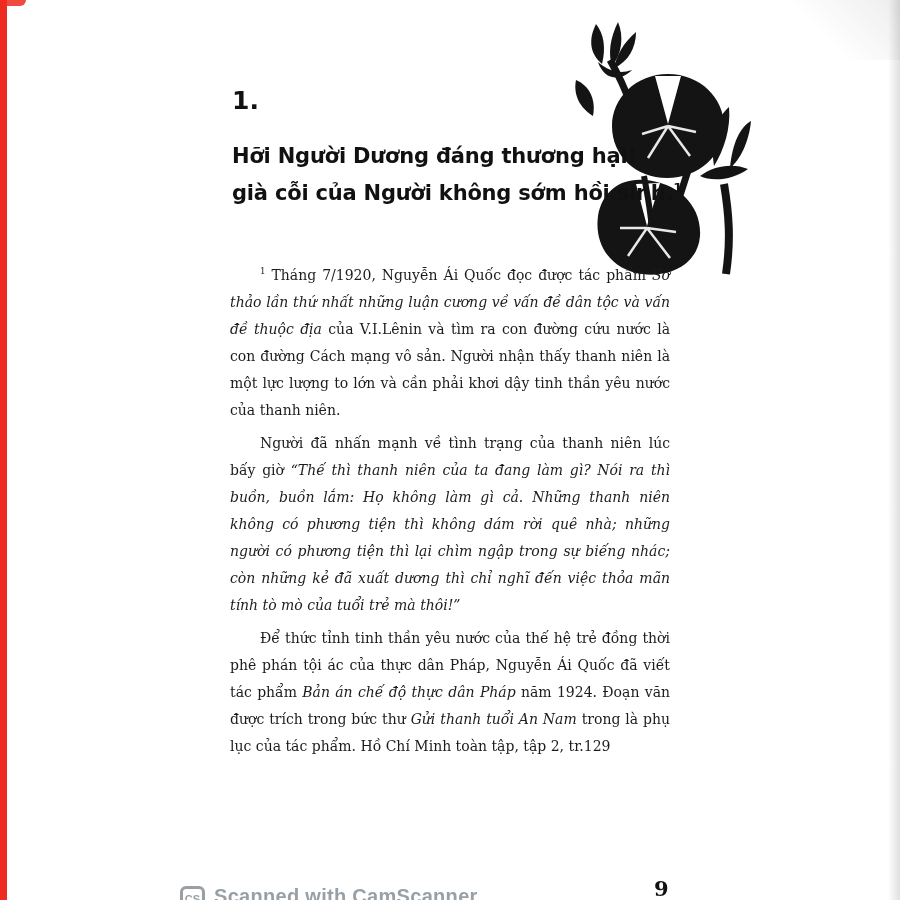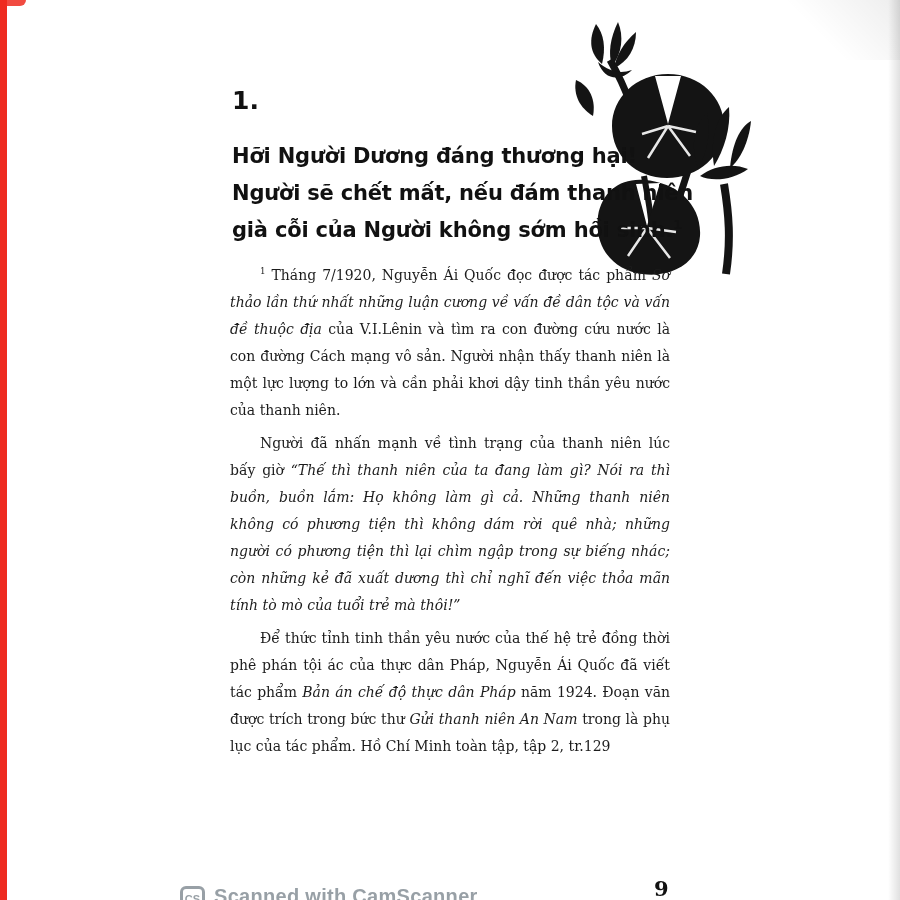--- a/index.html
+++ b/index.html
@@ -151,27 +151,26 @@
     <g stroke="#ffffff" stroke-width="2.5" fill="none" opacity="0.9">
       <path d="M120 108 L100 140 M120 108 L142 138 M120 108 L94 116 M120 108 L148 114"></path>
       <path d="M99 210 L80 238 M99 210 L122 240 M99 210 L72 210 M99 210 L128 214"></path>
     </g>
   </svg>
 
   <div class="section-number">1.</div>
 
   <h1 class="heading">
     <span class="hl">Hỡi Người Dương đáng thương hại!</span>
-    <span class="hl">Người sẽ chết mất, nếu đám thanh niên</span>
     <span class="hl"><span>già cỗi của Người không sớm hồi sinh.</span><sup>1</sup></span>
   </h1>
 
   <div class="body-text">
     <p><sup>1</sup><span> Tháng 7/1920, Nguyễn Ái Quốc đọc được tác phẩm </span><span class="ital">Sơ thảo lần thứ nhất những luận cương về vấn đề dân tộc và vấn đề thuộc địa</span><span> của V.I.Lênin và tìm ra con đường cứu nước là con đường Cách mạng vô sản. Người nhận thấy thanh niên là một lực lượng to lớn và cần phải khơi dậy tinh thần yêu nước của thanh niên.</span></p>
     <p><span>Người đã nhấn mạnh về tình trạng của thanh niên lúc bấy giờ </span><span class="ital">“Thế thì thanh niên của ta đang làm gì? Nói ra thì buồn, buồn lắm: Họ không làm gì cả. Những thanh niên không có phương tiện thì không dám rời quê nhà; những người có phương tiện thì lại chìm ngập trong sự biếng nhác; còn những kẻ đã xuất dương thì chỉ nghĩ đến việc thỏa mãn tính tò mò của tuổi trẻ mà thôi!”</span></p>
-    <p><span>Để thức tỉnh tinh thần yêu nước của thế hệ trẻ đồng thời phê phán tội ác của thực dân Pháp, Nguyễn Ái Quốc đã viết tác phẩm </span><span class="ital">Bản án chế độ thực dân Pháp</span><span> năm 1924. Đoạn văn được trích trong bức thư </span><span class="ital">Gửi thanh niên An Nam</span><span> trong là phụ lục của tác phẩm. Hồ Chí Minh toàn tập, tập 2, tr.129</span></p>
+    <p><span>Để thức tỉnh tinh thần yêu nước của thế hệ trẻ đồng thời phê phán tội ác của thực dân Pháp, Nguyễn Ái Quốc đã viết tác phẩm </span><span class="ital">Bản án chế độ thực dân Pháp</span><span> năm 1924. Đoạn văn được trích trong bức thư </span><span class="ital">Gửi thanh tuổi An Nam</span><span> trong là phụ lục của tác phẩm. Hồ Chí Minh toàn tập, tập 2, tr.129</span></p>
   </div>
 
   <div class="cam-logo">CS</div>
   <div class="cam-text">Scanned with CamScanner</div>
   <div class="page-number">9</div>
 
 </div>
 
 </body></html>

